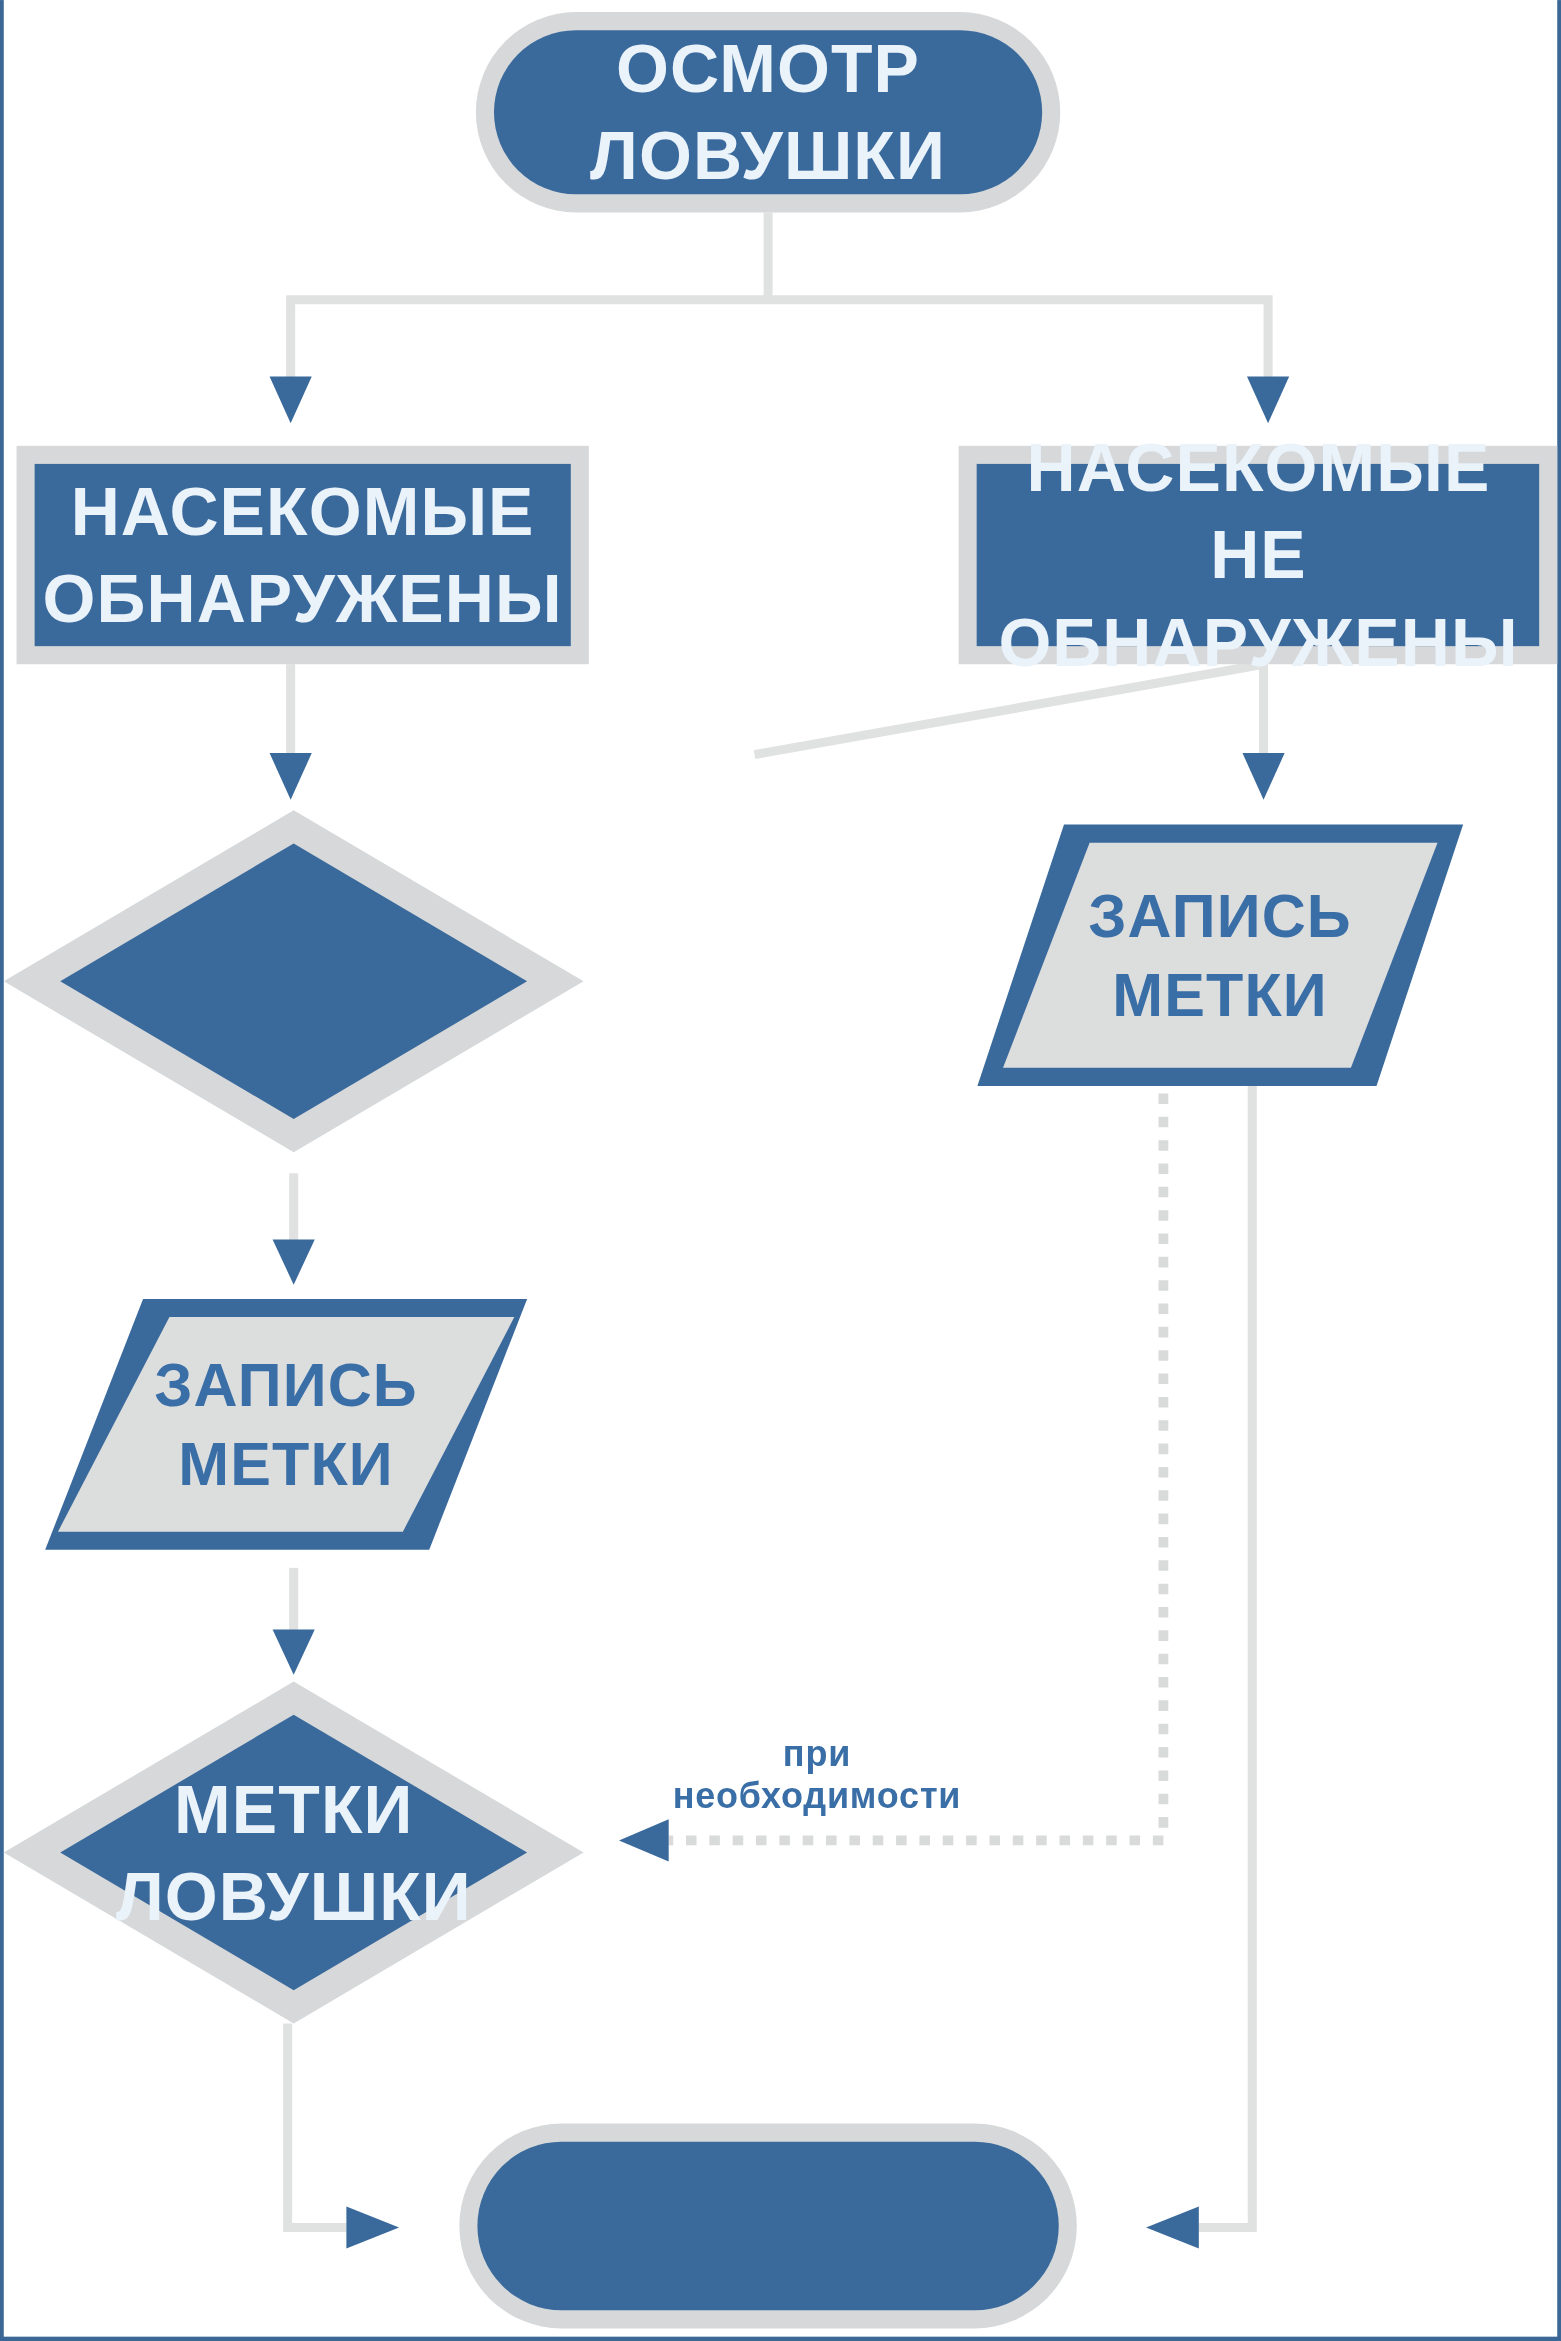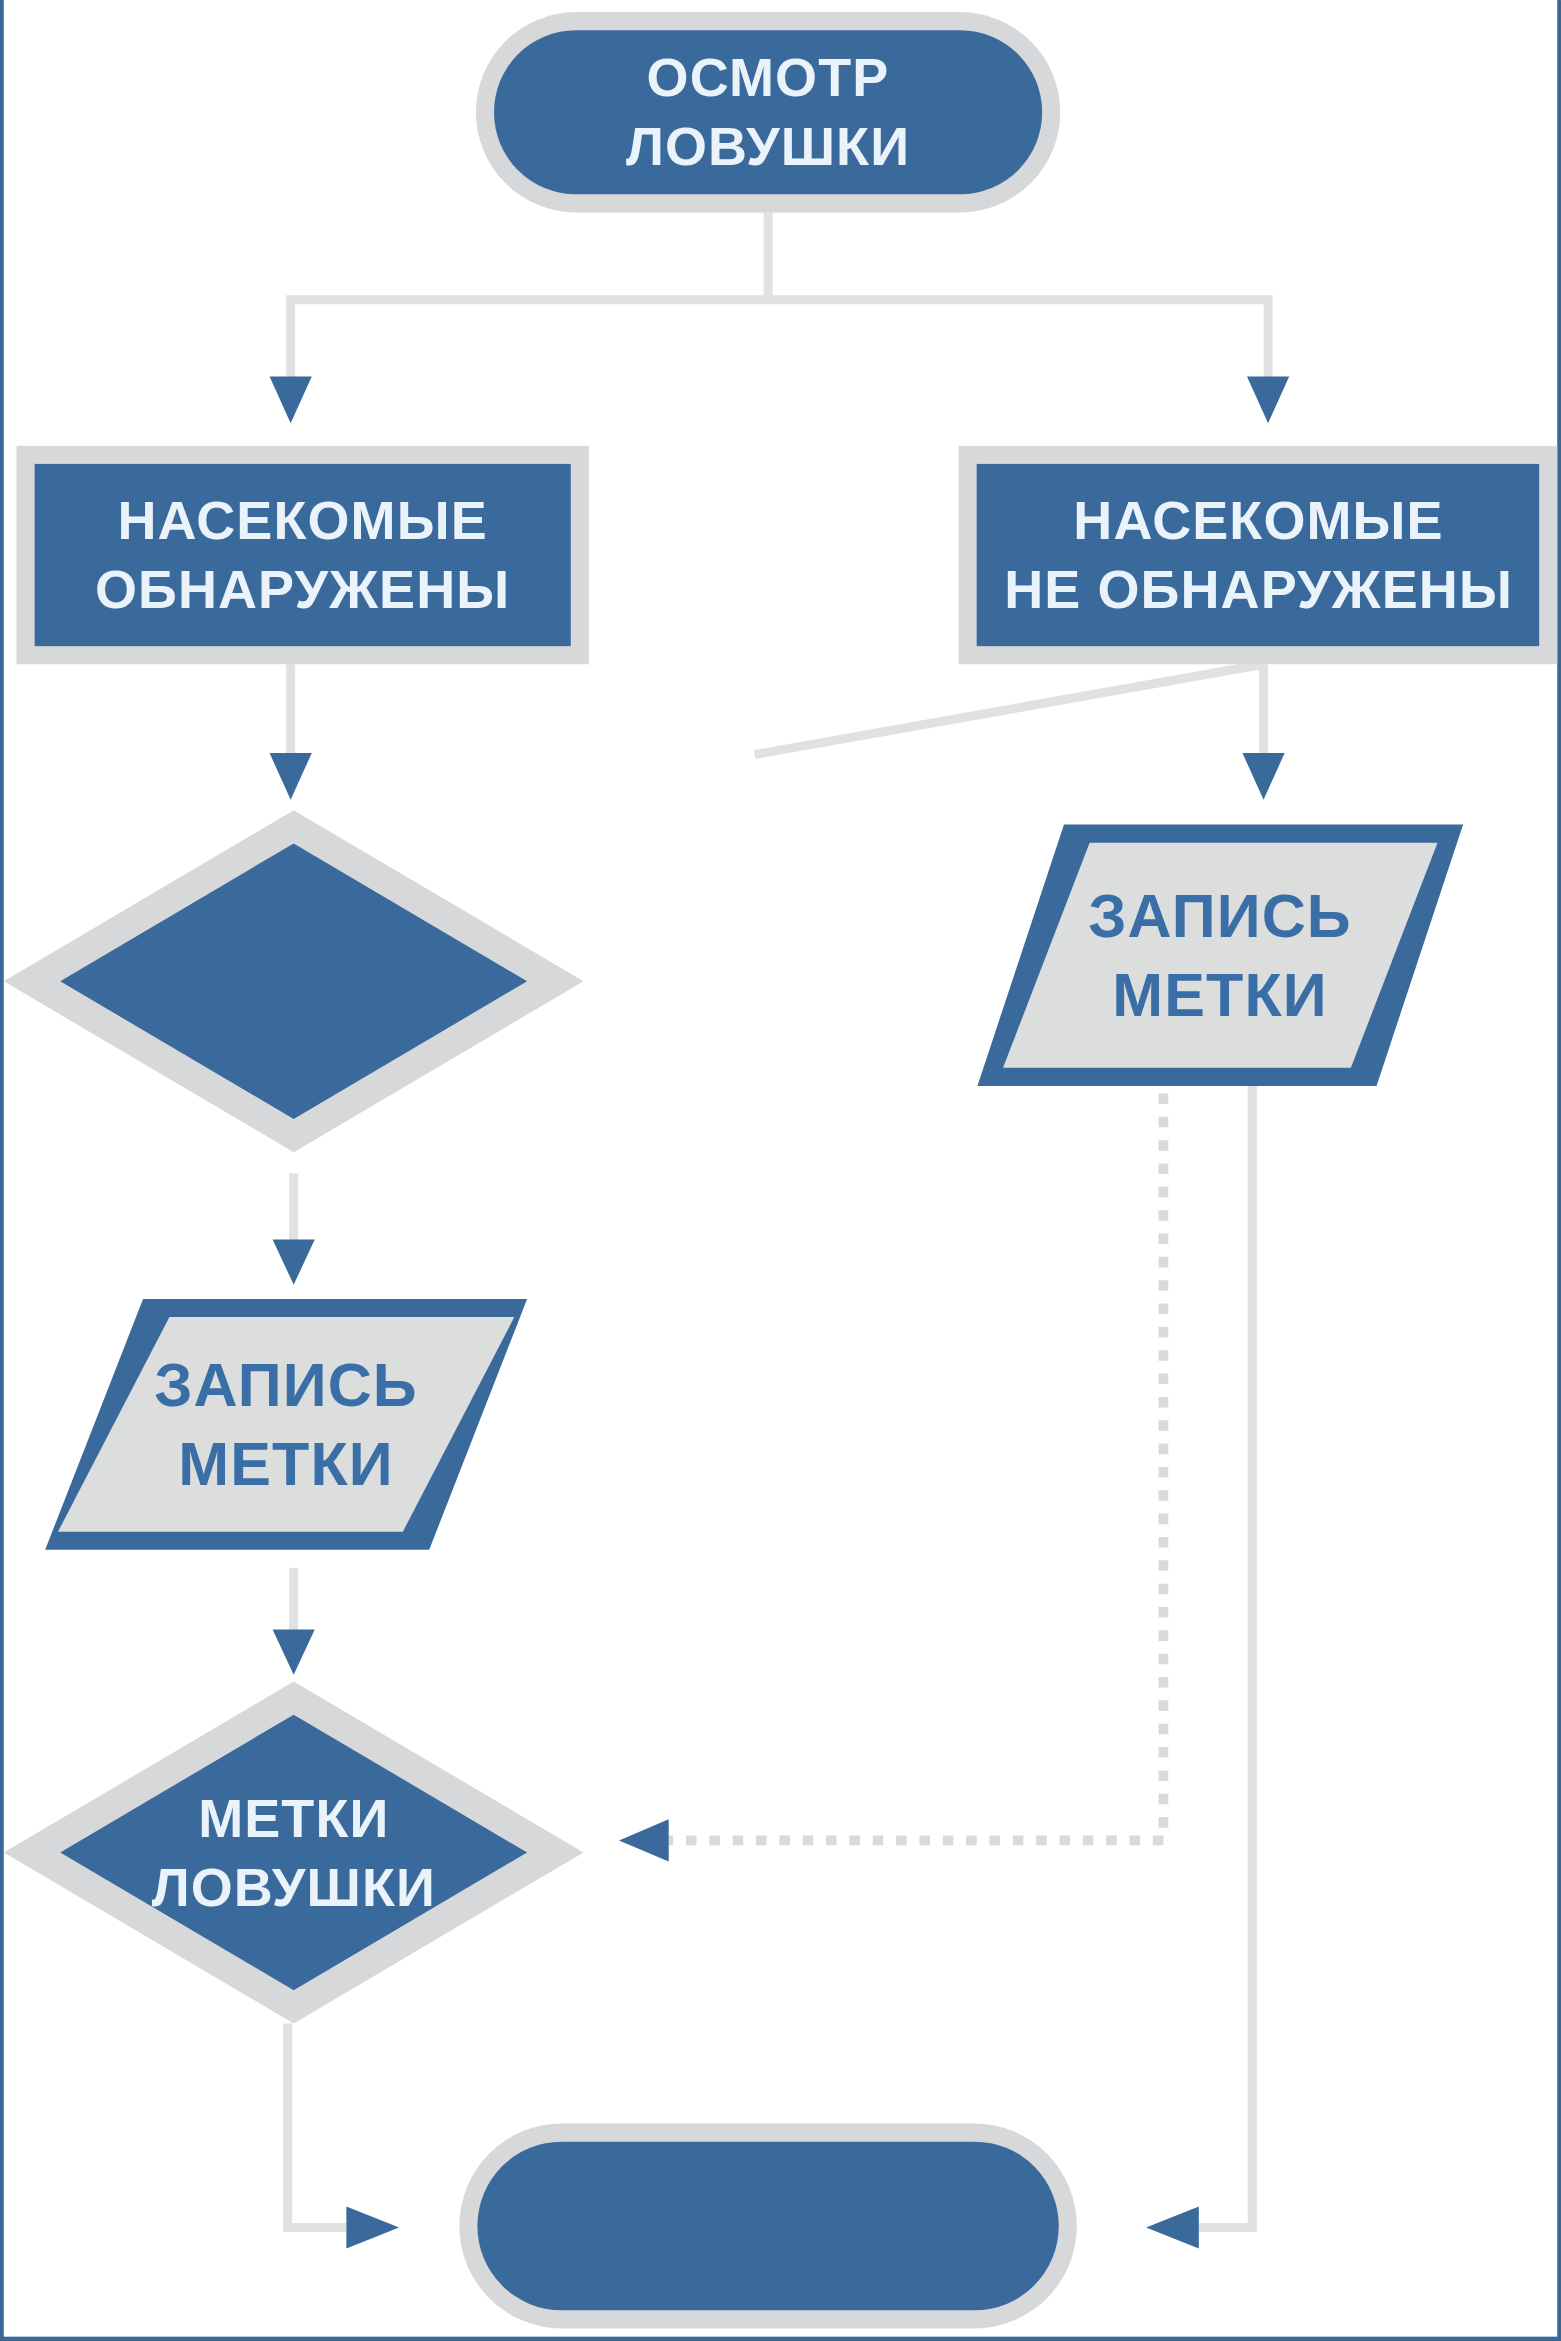--- a/index.html
+++ b/index.html
@@ -14,21 +14,21 @@
   .node-label{
     position:absolute;
     display:flex;align-items:center;justify-content:center;
     text-align:center;
     font-weight:bold;
     white-space:pre-line;
     letter-spacing:1.1px;
     line-height:1.28;
     pointer-events:none;
   }
-  .light-text{color:#eaf2fa;font-size:54px;}
+  .light-text{color:#eaf2fa;font-size:68px;}
   .blue-text{color:#3a6ea6;font-size:61px;}
   .edge-label{
     position:absolute;
     display:flex;align-items:flex-end;justify-content:center;
     text-align:center;
     font-weight:bold;
     color:#3a6ea6;
     font-size:36px;
     letter-spacing:0.8px;
     pointer-events:none;
@@ -126,15 +126,16 @@
   <div class="node-label blue-text" style="left:75px;top:1299px;width:422px;height:251px;">ЗАПИСЬ
 МЕТКИ</div>
 
   <div class="node-label light-text" style="left:3.8px;top:1682px;width:580px;height:342px;">МЕТКИ
 ЛОВУШКИ</div>
 
   <div class="node-label blue-text" style="left:1009px;top:825px;width:422px;height:261px;">ЗАПИСЬ
 МЕТКИ</div>
 
 
+  <div class="edge-label" style="left:640px;top:1770px;width:354px;height:47px;">при необходимости</div>
 
 </div>
 
 
 </body></html>

